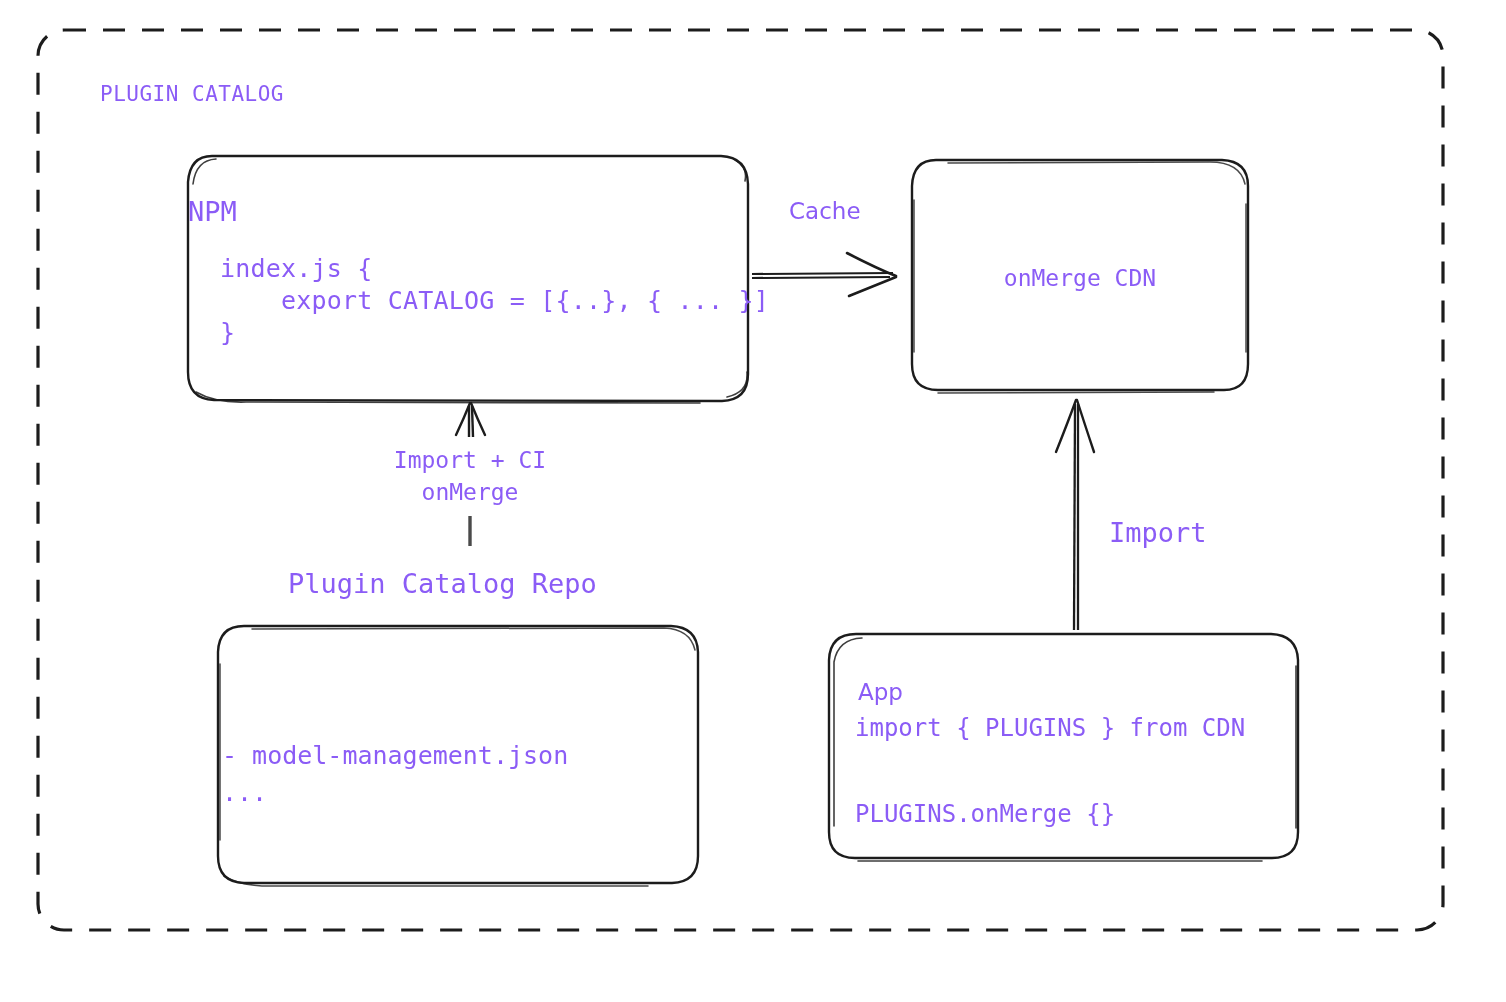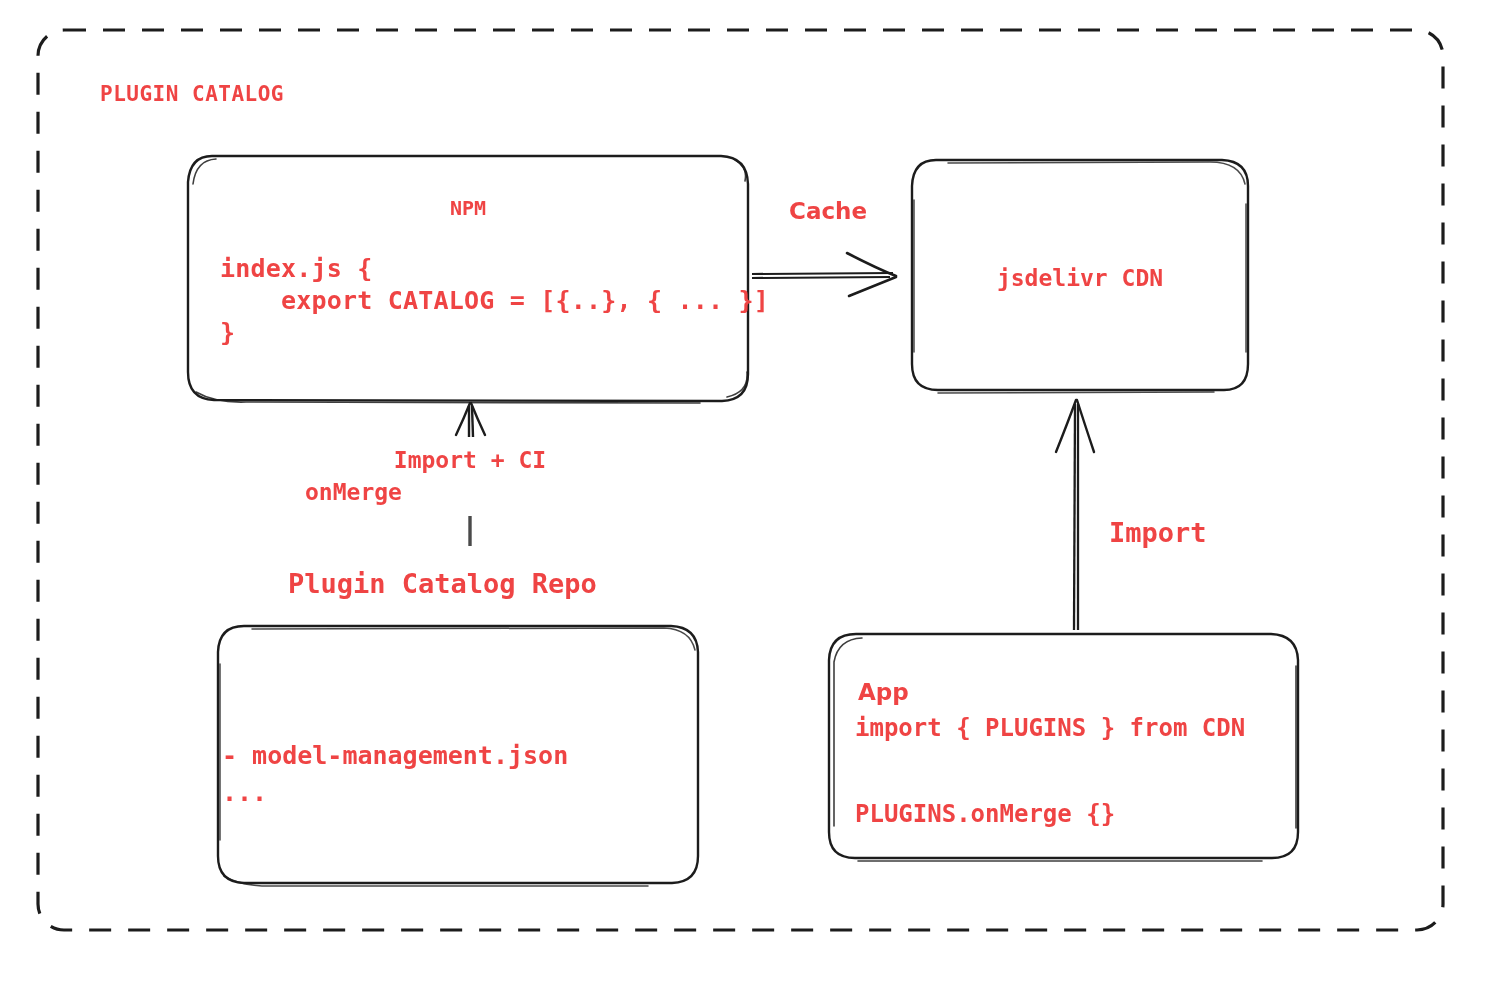--- a/index.html
+++ b/index.html
@@ -24,22 +24,21 @@
     left: 0;
     top: 0;
     width: 1506px;
     height: 1002px;
     pointer-events: none;
   }
   .txt {
     position: absolute;
     white-space: pre;
     line-height: 1.0;
-    color: #ef4444;
-    font-weight: bold;
+    color: #8b5cf6;
   }
   .mono {
     font-family: "DejaVu Sans Mono", "Liberation Mono", monospace;
   }
   .sans {
     font-family: "DejaVu Sans", "Liberation Sans", sans-serif;
   }
 
   
   #container-title {
@@ -47,22 +46,22 @@
     top: 84px;
     font-size: 21px;
     letter-spacing: 0.5px;
   }
 
   
   #npm-title {
     left: 188px;
     top: 198px;
     width: 560px;
-    text-align: center;
-    font-size: 20px;
+    text-align: left;
+    font-size: 27px;
   }
   .npm-code {
     left: 220px;
     font-size: 25px;
     letter-spacing: 0.2px;
   }
   #npm-code-1 { top: 256px; }
   #npm-code-2 { top: 288px; }
   #npm-code-3 { top: 320px; }
 
@@ -87,21 +86,21 @@
     left: 305px;
     top: 449px;
     width: 330px;
     text-align: center;
     font-size: 23px;
   }
   #webpack-label-2 {
     left: 305px;
     top: 481px;
     width: 330px;
-    text-align: left;
+    text-align: center;
     font-size: 23px;
   }
 
   
   #repo-caption {
     left: 288px;
     top: 570px;
     font-size: 27px;
   }
 
@@ -196,21 +195,21 @@
 
   </svg>
 
   <div class="txt mono" id="container-title">PLUGIN CATALOG</div>
 
   <div class="txt mono" id="npm-title">NPM</div>
   <div class="txt mono npm-code" id="npm-code-1">index.js {</div>
   <div class="txt mono npm-code" id="npm-code-2">    export CATALOG = [{..}, { ... }]</div>
   <div class="txt mono npm-code" id="npm-code-3">}</div>
 
-  <div class="txt mono" id="cdn-title">jsdelivr CDN</div>
+  <div class="txt mono" id="cdn-title">onMerge CDN</div>
 
   <div class="txt sans" id="cache-label">Cache</div>
 
   <div class="txt mono" id="webpack-label-1">Import + CI</div>
   <div class="txt mono" id="webpack-label-2">onMerge</div>
 
   <div class="txt mono" id="repo-caption">Plugin Catalog Repo</div>
 
   <div class="txt mono repo-line" id="repo-line-2">- model-management.json</div>
   <div class="txt mono repo-line" id="repo-line-3">...</div>

